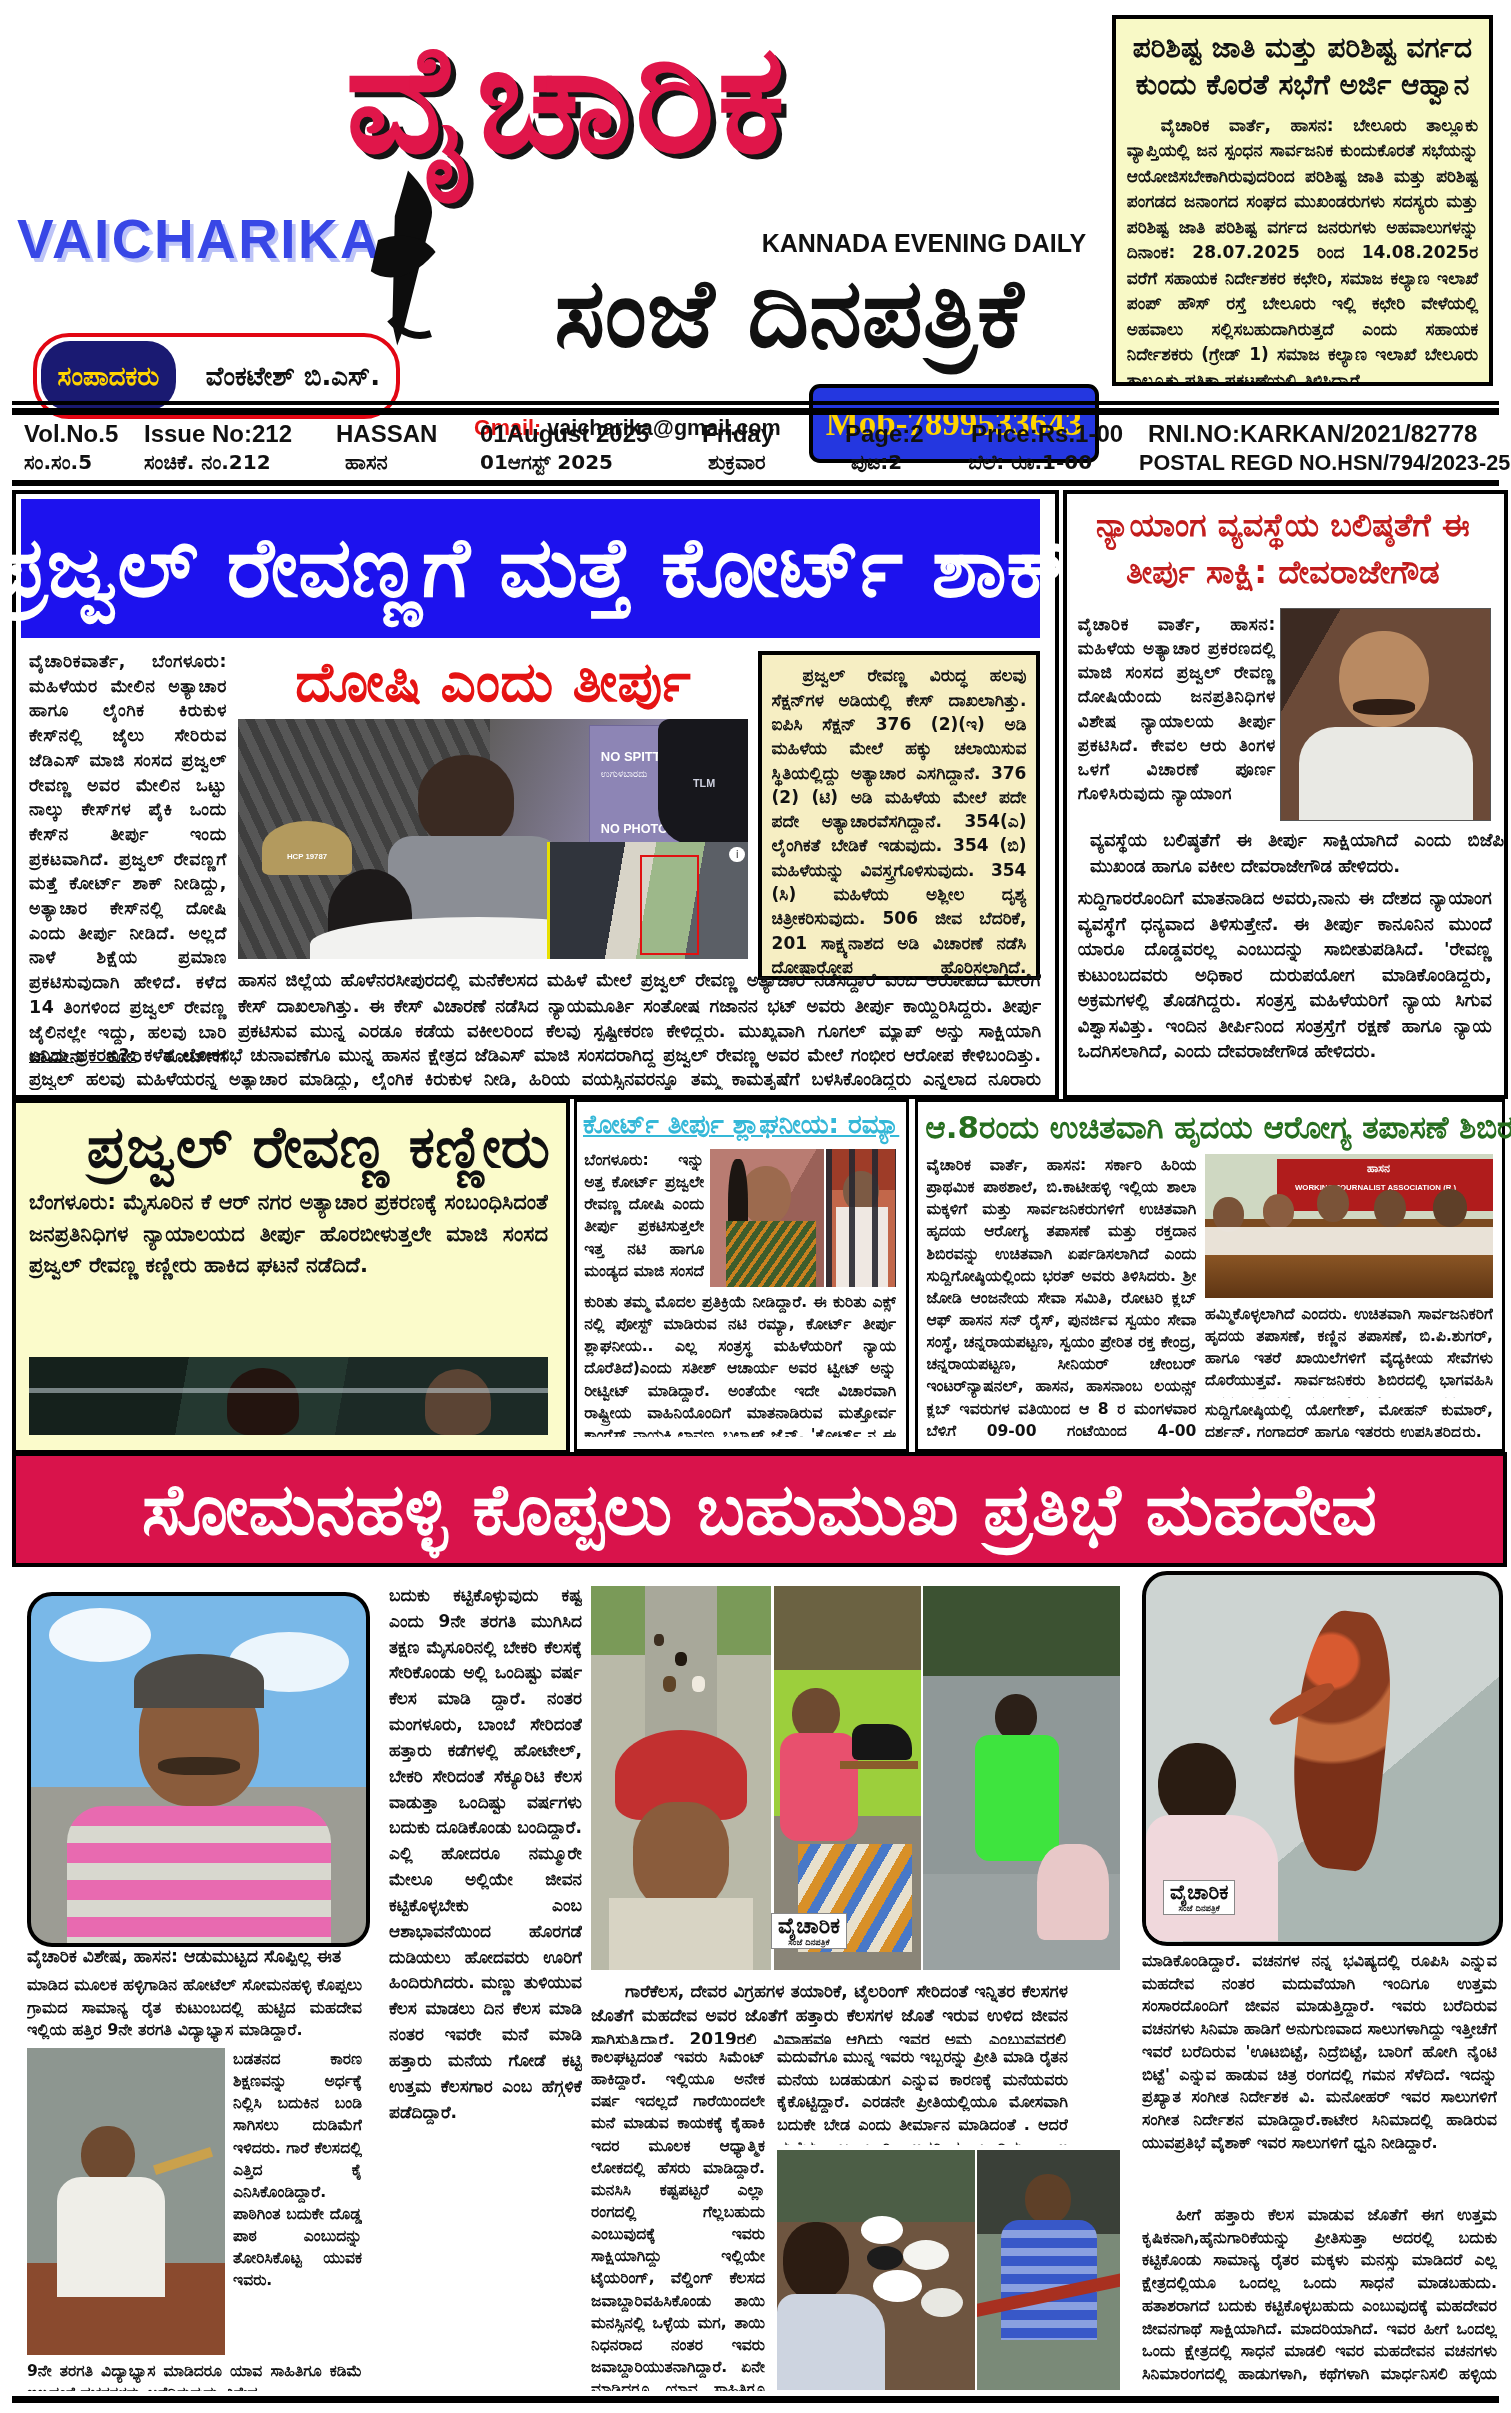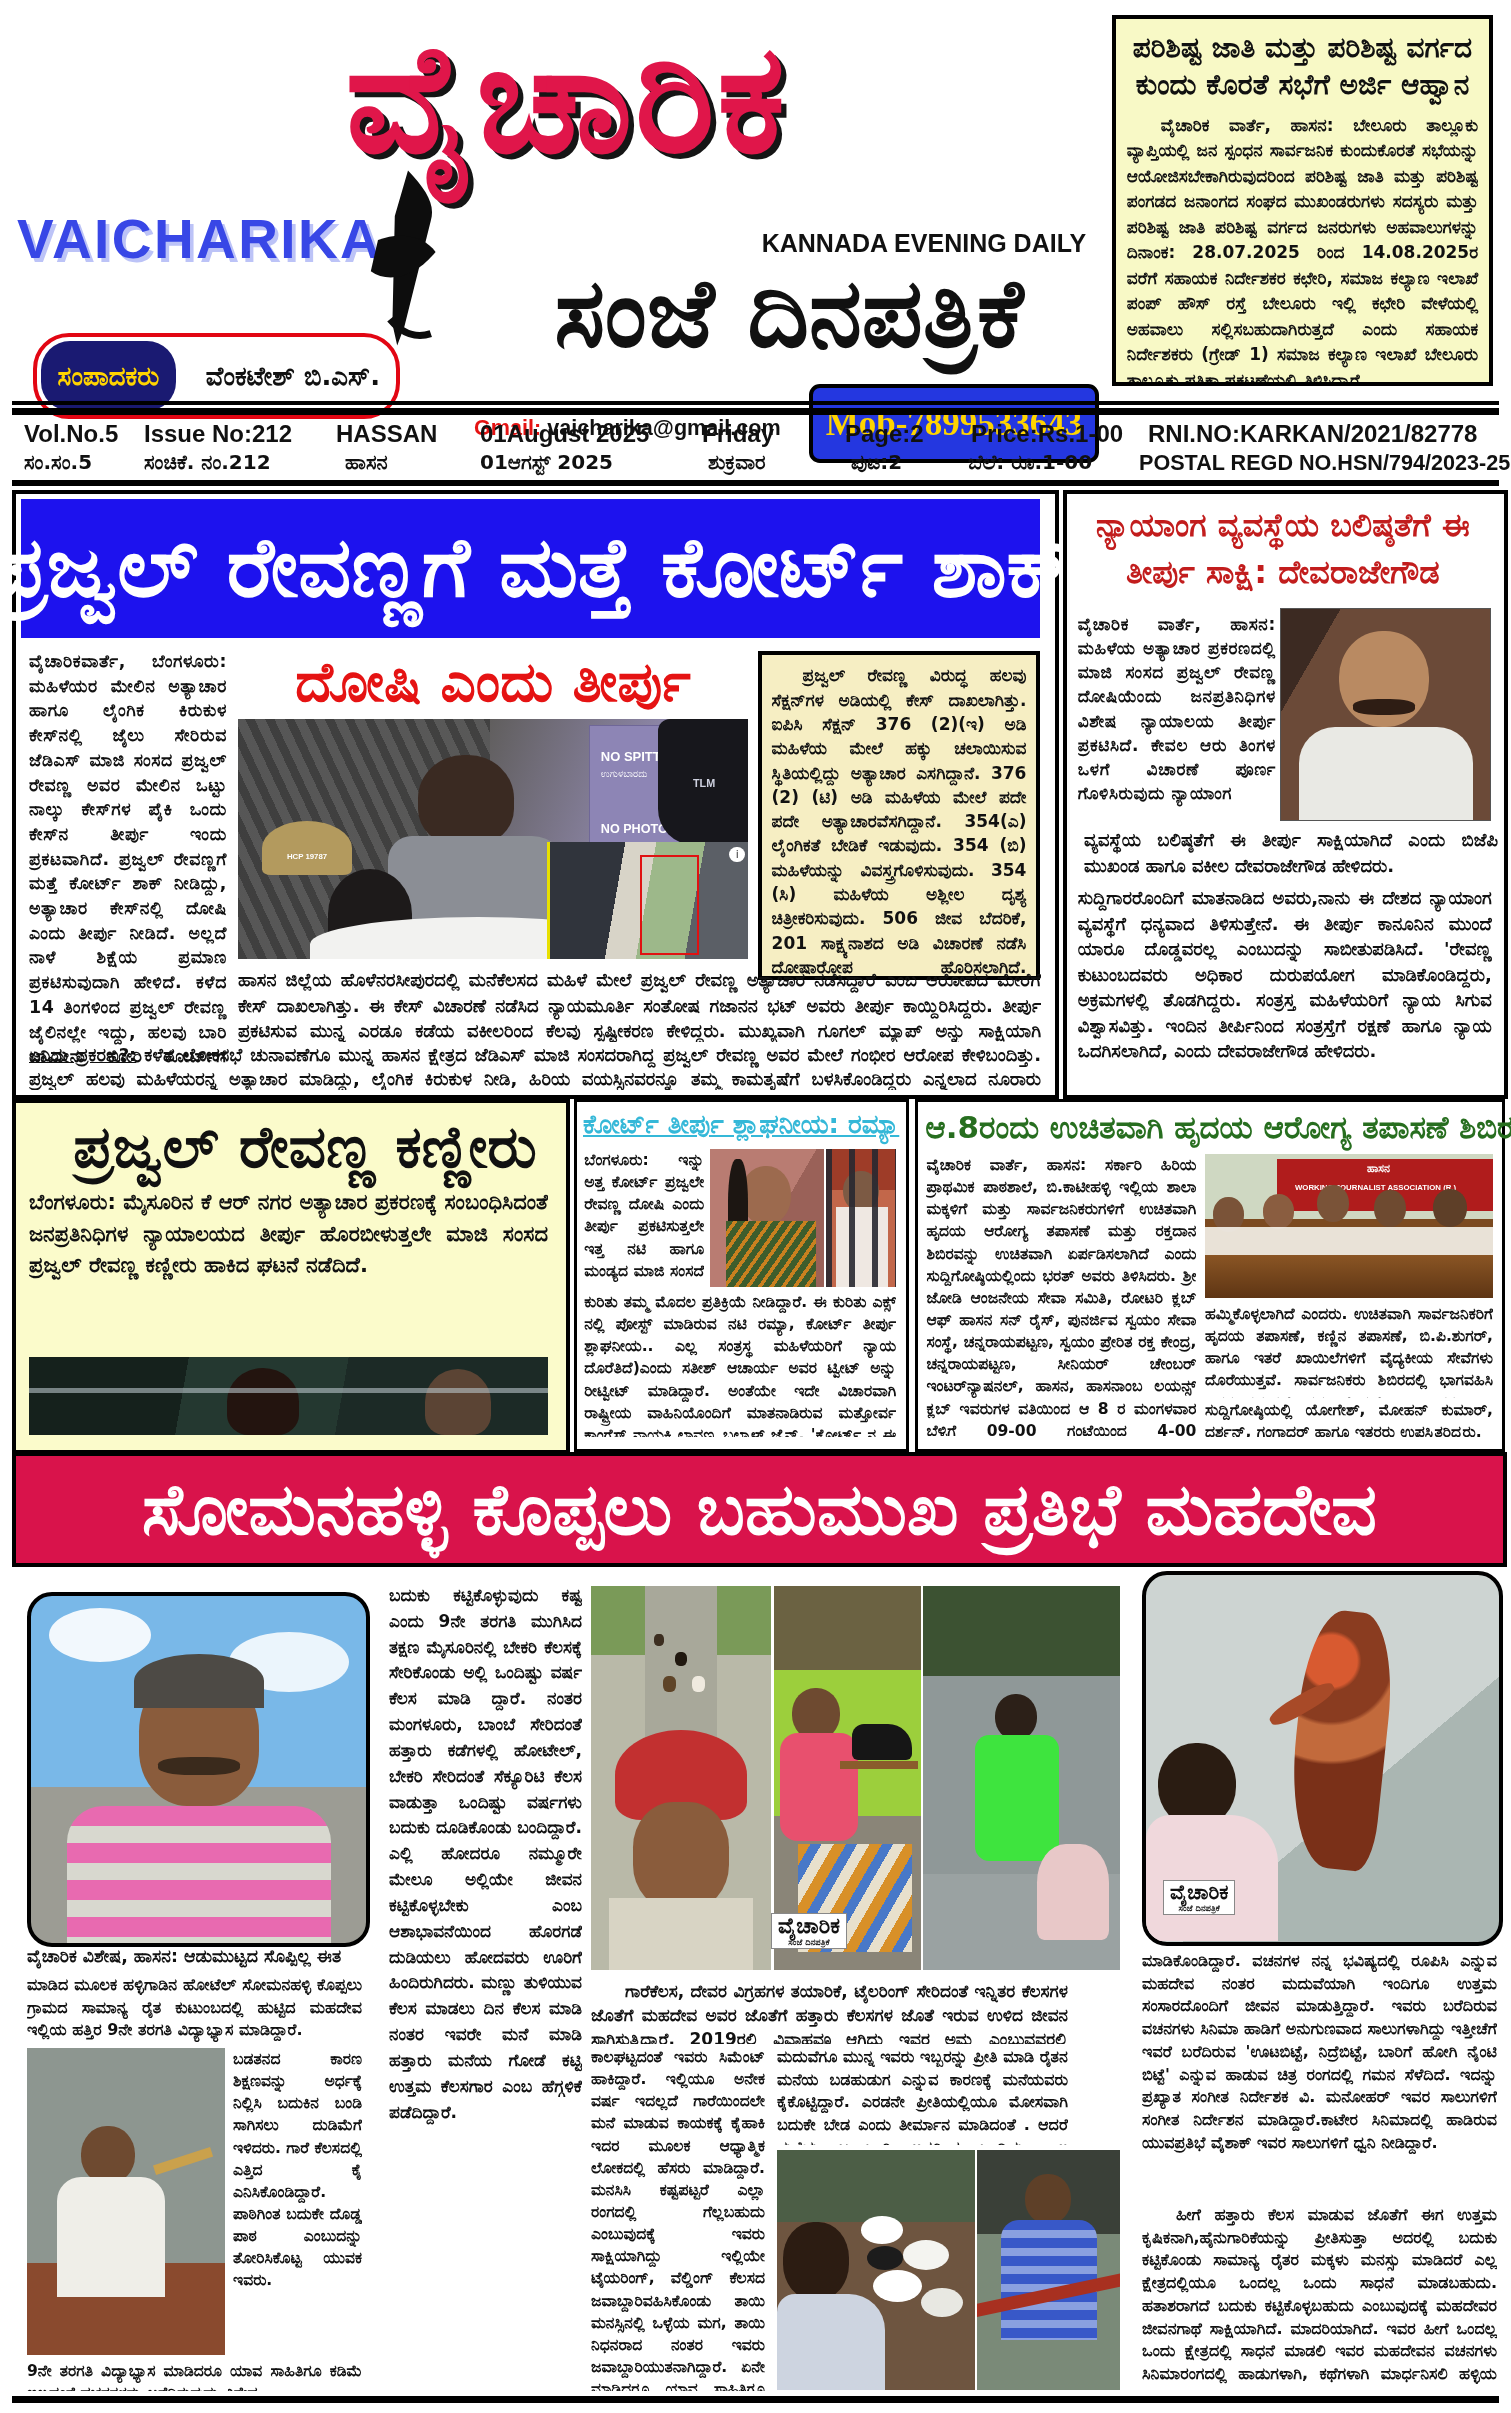--- a/index.html
+++ b/index.html
@@ -140,27 +140,27 @@
     <div class="kn dkred" style="position:absolute;left:8.4px;top:8.4px;width:415px;font-size:32px;font-weight:bold;text-align:center;line-height:1.45;">ನ್ಯಾಯಾಂಗ ವ್ಯವಸ್ಥೆಯ ಬಲಿಷ್ಠತೆಗೆ ಈ ತೀರ್ಪು ಸಾಕ್ಷಿ: ದೇವರಾಜೇಗೌಡ</div>
 
     <div class="abs photo" style="left:213px;top:114px;width:209px;height:211px;background:linear-gradient(120deg,#3c2a22 0 18%,#6b4a38 18% 100%);border:1.2px solid #555;">
       <div class="abs" style="left:58px;top:21.6px;width:90px;height:96px;background:#b98a62;border-radius:48%;"></div>
       <div class="abs" style="left:72px;top:90px;width:62px;height:15.6px;background:#2e1d14;border-radius:40%;"></div>
       <div class="abs" style="left:18px;top:118px;width:174px;height:94px;background:#e9e9e4;border-radius:36px 36px 0 0;"></div>
     </div>
 
     <div class="abs kn jp" style="left:10.8px;top:118px;width:198px;height:210px;font-size:17px;letter-spacing:0.6px;overflow:hidden;">ವೈಚಾರಿಕ ವಾರ್ತೆ, ಹಾಸನ: ಮಹಿಳೆಯ ಅತ್ಯಾಚಾರ ಪ್ರಕರಣದಲ್ಲಿ ಮಾಜಿ ಸಂಸದ ಪ್ರಜ್ವಲ್ ರೇವಣ್ಣ ದೋಷಿಯೆಂದು ಜನಪ್ರತಿನಿಧಿಗಳ ವಿಶೇಷ ನ್ಯಾಯಾಲಯ ತೀರ್ಪು ಪ್ರಕಟಿಸಿದೆ. ಕೇವಲ ಆರು ತಿಂಗಳ ಒಳಗೆ ವಿಚಾರಣೆ ಪೂರ್ಣ ಗೊಳಿಸಿರುವುದು ನ್ಯಾಯಾಂಗ</div>
 
-    <div class="abs kn jp" style="left:17px;top:333px;width:414px;height:55px;font-size:18px;overflow:hidden;">ವ್ಯವಸ್ಥೆಯ ಬಲಿಷ್ಠತೆಗೆ ಈ ತೀರ್ಪು ಸಾಕ್ಷಿಯಾಗಿದೆ ಎಂದು ಬಿಜೆಪಿ ಮುಖಂಡ ಹಾಗೂ ವಕೀಲ ದೇವರಾಜೇಗೌಡ ಹೇಳಿದರು.</div>
+    <div class="abs kn jp" style="left:23px;top:333px;width:414px;height:55px;font-size:18px;overflow:hidden;">ವ್ಯವಸ್ಥೆಯ ಬಲಿಷ್ಠತೆಗೆ ಈ ತೀರ್ಪು ಸಾಕ್ಷಿಯಾಗಿದೆ ಎಂದು ಬಿಜೆಪಿ ಮುಖಂಡ ಹಾಗೂ ವಕೀಲ ದೇವರಾಜೇಗೌಡ ಹೇಳಿದರು.</div>
 
     <div class="abs kn jp" style="left:10.8px;top:391px;width:414px;height:203px;font-size:18px;overflow:hidden;">ಸುದ್ದಿಗಾರರೊಂದಿಗೆ ಮಾತನಾಡಿದ ಅವರು,ನಾನು ಈ ದೇಶದ ನ್ಯಾಯಾಂಗ ವ್ಯವಸ್ಥೆಗೆ ಧನ್ಯವಾದ ತಿಳಿಸುತ್ತೇನೆ. ಈ ತೀರ್ಪು ಕಾನೂನಿನ ಮುಂದೆ ಯಾರೂ ದೊಡ್ಡವರಲ್ಲ ಎಂಬುದನ್ನು ಸಾಬೀತುಪಡಿಸಿದೆ. 'ರೇವಣ್ಣ ಕುಟುಂಬದವರು ಅಧಿಕಾರ ದುರುಪಯೋಗ ಮಾಡಿಕೊಂಡಿದ್ದರು, ಅಕ್ರಮಗಳಲ್ಲಿ ತೊಡಗಿದ್ದರು. ಸಂತ್ರಸ್ತ ಮಹಿಳೆಯರಿಗೆ ನ್ಯಾಯ ಸಿಗುವ ವಿಶ್ವಾಸವಿತ್ತು. ಇಂದಿನ ತೀರ್ಪಿನಿಂದ ಸಂತ್ರಸ್ತೆಗೆ ರಕ್ಷಣೆ ಹಾಗೂ ನ್ಯಾಯ ಒದಗಿಸಲಾಗಿದೆ, ಎಂದು ದೇವರಾಜೇಗೌಡ ಹೇಳಿದರು.</div>
   </div>
 
   <div class="abs yellowbox" style="left:12px;top:1099px;width:550px;height:347px;">
-    <div class="kn" style="position:absolute;left:28px;top:9.6px;width:522px;font-size:58px;font-weight:bold;text-align:center;white-space:nowrap;">ಪ್ರಜ್ವಲ್ ರೇವಣ್ಣ ಕಣ್ಣೀರು</div>
+    <div class="kn" style="position:absolute;left:12px;top:9.6px;width:522px;font-size:58px;font-weight:bold;text-align:right;white-space:nowrap;">ಪ್ರಜ್ವಲ್ ರೇವಣ್ಣ ಕಣ್ಣೀರು</div>
     <div class="abs kn jp" style="left:13px;top:84px;width:519px;height:168px;font-size:21px;line-height:1.5;overflow:hidden;">ಬೆಂಗಳೂರು: ಮೈಸೂರಿನ ಕೆ ಆರ್ ನಗರ ಅತ್ಯಾಚಾರ ಪ್ರಕರಣಕ್ಕೆ ಸಂಬಂಧಿಸಿದಂತೆ ಜನಪ್ರತಿನಿಧಿಗಳ ನ್ಯಾಯಾಲಯದ ತೀರ್ಪು ಹೊರಬೀಳುತ್ತಲೇ ಮಾಜಿ ಸಂಸದ ಪ್ರಜ್ವಲ್ ರೇವಣ್ಣ ಕಣ್ಣೀರು ಹಾಕಿದ ಘಟನೆ ನಡೆದಿದೆ.</div>
     <div class="abs photo" style="left:13px;top:254px;width:519px;height:78px;background:linear-gradient(100deg,#15211c 0 30%,#243830 30% 60%,#1c2a26 60% 100%);">
       <div class="abs" style="left:198px;top:10.8px;width:72px;height:67px;background:#23140f;border-radius:50% 50% 30% 30%;"></div>
       <div class="abs" style="left:396px;top:12px;width:66px;height:66px;background:#5b4434;border-radius:50% 50% 30% 30%;"></div>
       <div class="abs" style="left:0;top:31px;width:519px;height:4.8px;background:#b9c4c9;opacity:.6;"></div>
     </div>
   </div>
 
   <div class="abs blkbox" style="left:574px;top:1099px;width:329px;height:347px;border-width:3.6px;">
     <div class="kn teal" style="position:absolute;left:6px;top:7.2px;width:312px;font-size:26px;font-weight:bold;white-space:nowrap;text-decoration:underline;">ಕೋರ್ಟ್ ತೀರ್ಪು ಶ್ಲಾಘನೀಯ: ರಮ್ಯಾ</div>

